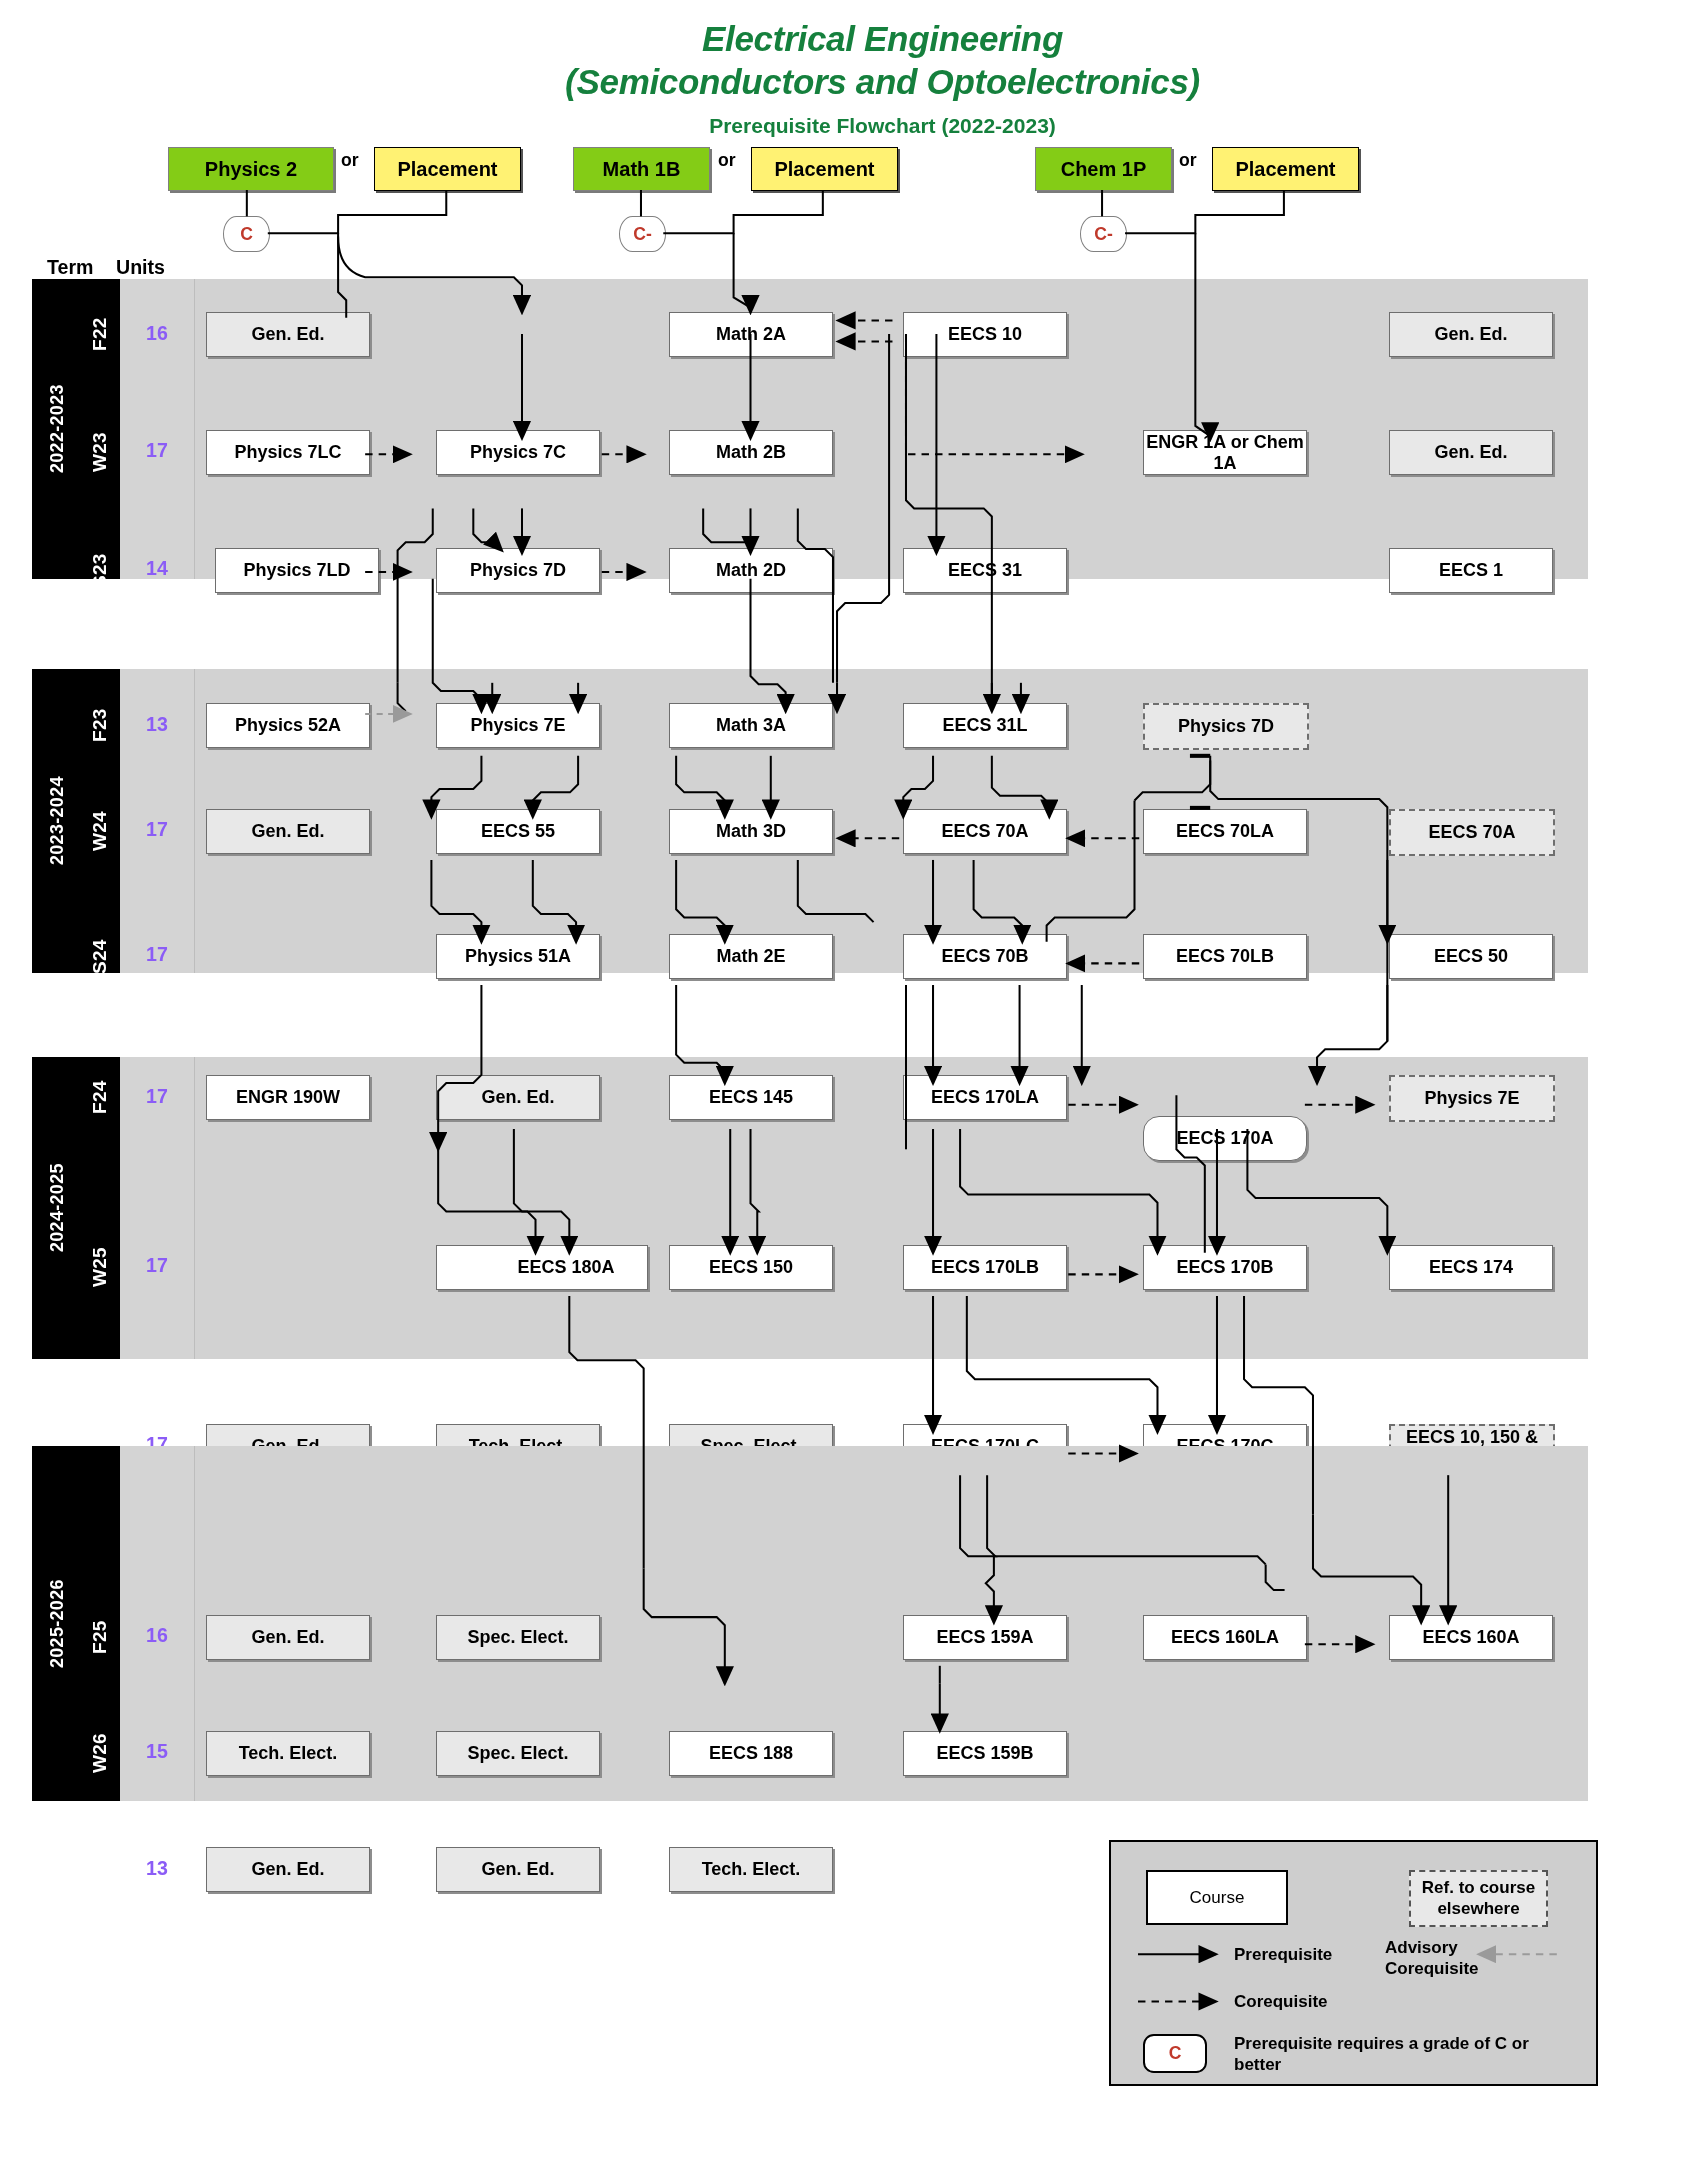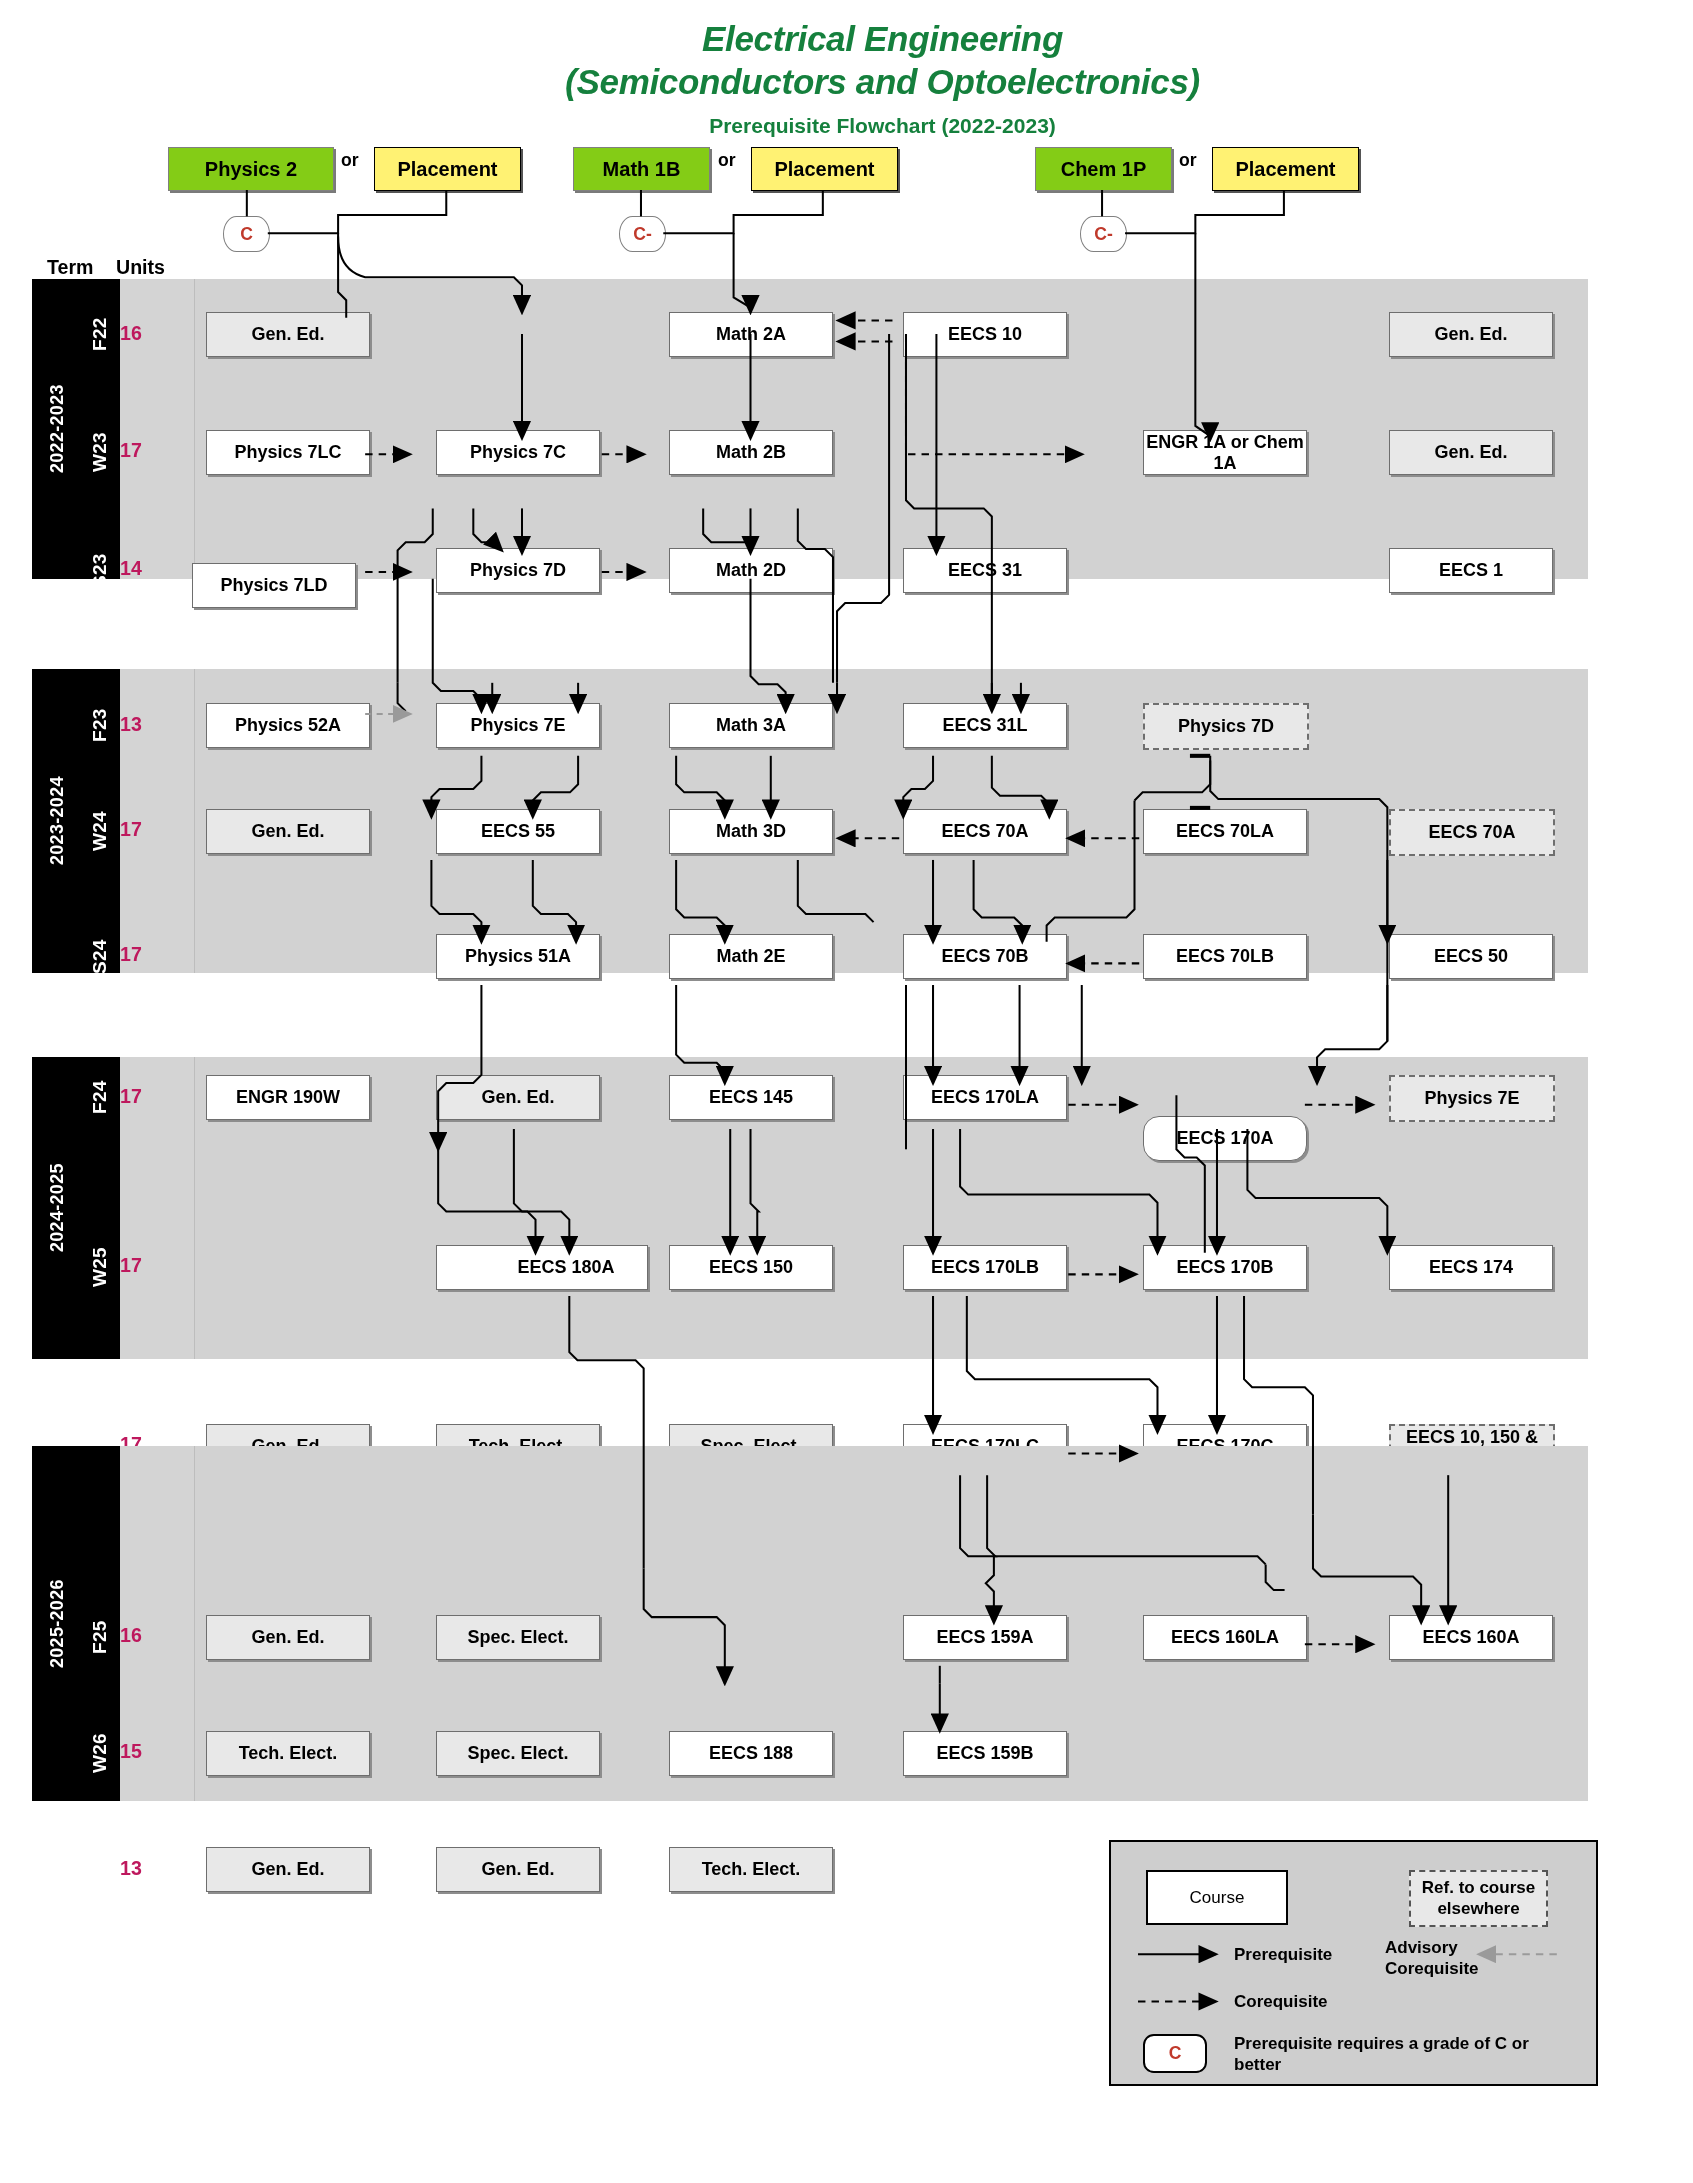--- a/index.html
+++ b/index.html
@@ -26,21 +26,21 @@
   
   .yearblock{position:absolute;background:#D2D2D2;}
   .termcol{position:absolute;background:#000;}
   .unitcol{position:absolute;background:#D4D4D4;border-right:1.4px solid #bdbdbd;}
   .vrot{position:absolute;color:#fff;font-weight:bold;font-size:19px;
         writing-mode:vertical-rl;transform:rotate(180deg);text-align:center;
         display:flex;align-items:center;justify-content:center;letter-spacing:0.3px;}
   .yearrot{position:absolute;color:#fff;font-weight:bold;font-size:18px;
         writing-mode:vertical-rl;transform:rotate(180deg);
         display:flex;align-items:center;justify-content:center;letter-spacing:0.3px;}
-  .unit{position:absolute;font-size:19.6px;font-weight:bold;color:#be185d;text-align:left;}
+  .unit{position:absolute;font-size:19.6px;font-weight:bold;color:#8b5cf6;text-align:center;}
 
   
   .cb{position:absolute;width:162px;height:43px;border:1.4px solid #6e6e6e;background:#fff;
       display:flex;align-items:center;justify-content:center;text-align:center;
       font-size:18px;font-weight:bold;color:#000;box-shadow:2px 2px 0 #8d8d8d;line-height:1.12;}
   .cb.ge{background:#E8E8E8;}
   .cb.ref{background:#E8E8E8;border:2px dashed #6e6e6e;box-shadow:none;}
 
   
   #legend{position:absolute;left:1109px;top:1840px;width:485px;height:242px;background:#CECECE;border:2px solid #000;}
@@ -94,21 +94,21 @@
       <div class="cb ge" style="left: 1389px; top: 312px; width: 162px; height: 43px;">Gen. Ed.</div>
       <div class="vrot" style="left: 84px; top: 407px; width: 32px; height: 91px;">W23</div>
       <div class="unit" style="left: 120px; top: 439px; width: 74px;">17</div>
       <div class="cb" style="left: 206px; top: 430px; width: 162px; height: 43px;">Physics 7LC</div>
       <div class="cb" style="left: 436px; top: 430px; width: 162px; height: 43px;">Physics 7C</div>
       <div class="cb" style="left: 669px; top: 430px; width: 162px; height: 43px;">Math 2B</div>
       <div class="cb" style="left: 1143px; top: 430px; width: 162px; height: 43px;">ENGR 1A or Chem 1A</div>
       <div class="cb ge" style="left: 1389px; top: 430px; width: 162px; height: 43px;">Gen. Ed.</div>
       <div class="vrot" style="left: 84px; top: 525px; width: 32px; height: 91px;">S23</div>
       <div class="unit" style="left: 120px; top: 557px; width: 74px;">14</div>
-      <div class="cb" style="left: 192px; top: 548px; width: 162px; height: 43px; margin-top: 15px;">Physics 7LD</div>
+      <div class="cb" style="left: 215px; top: 548px; width: 162px; height: 43px;">Physics 7LD</div>
       <div class="cb" style="left: 436px; top: 548px; width: 162px; height: 43px;">Physics 7D</div>
       <div class="cb" style="left: 669px; top: 548px; width: 162px; height: 43px;">Math 2D</div>
       <div class="cb" style="left: 903px; top: 548px; width: 162px; height: 43px;">EECS 31</div>
       <div class="cb" style="left: 1389px; top: 548px; width: 162px; height: 43px;">EECS 1</div>
       <div class="yearblock" style="left: 32px; top: 669px; width: 1556px; height: 304px;"></div>
       <div class="termcol" style="left: 32px; top: 669px; width: 88px; height: 304px;"></div>
       <div class="unitcol" style="left: 120px; top: 669px; width: 74px; height: 304px;"></div>
       <div class="yearrot" style="left: 38px; top: 669px; width: 38px; height: 304px;">2023-2024</div>
       <div class="vrot" style="left: 84px; top: 680px; width: 32px; height: 91px;">F23</div>
       <div class="unit" style="left: 120px; top: 713px; width: 74px;">13</div>

